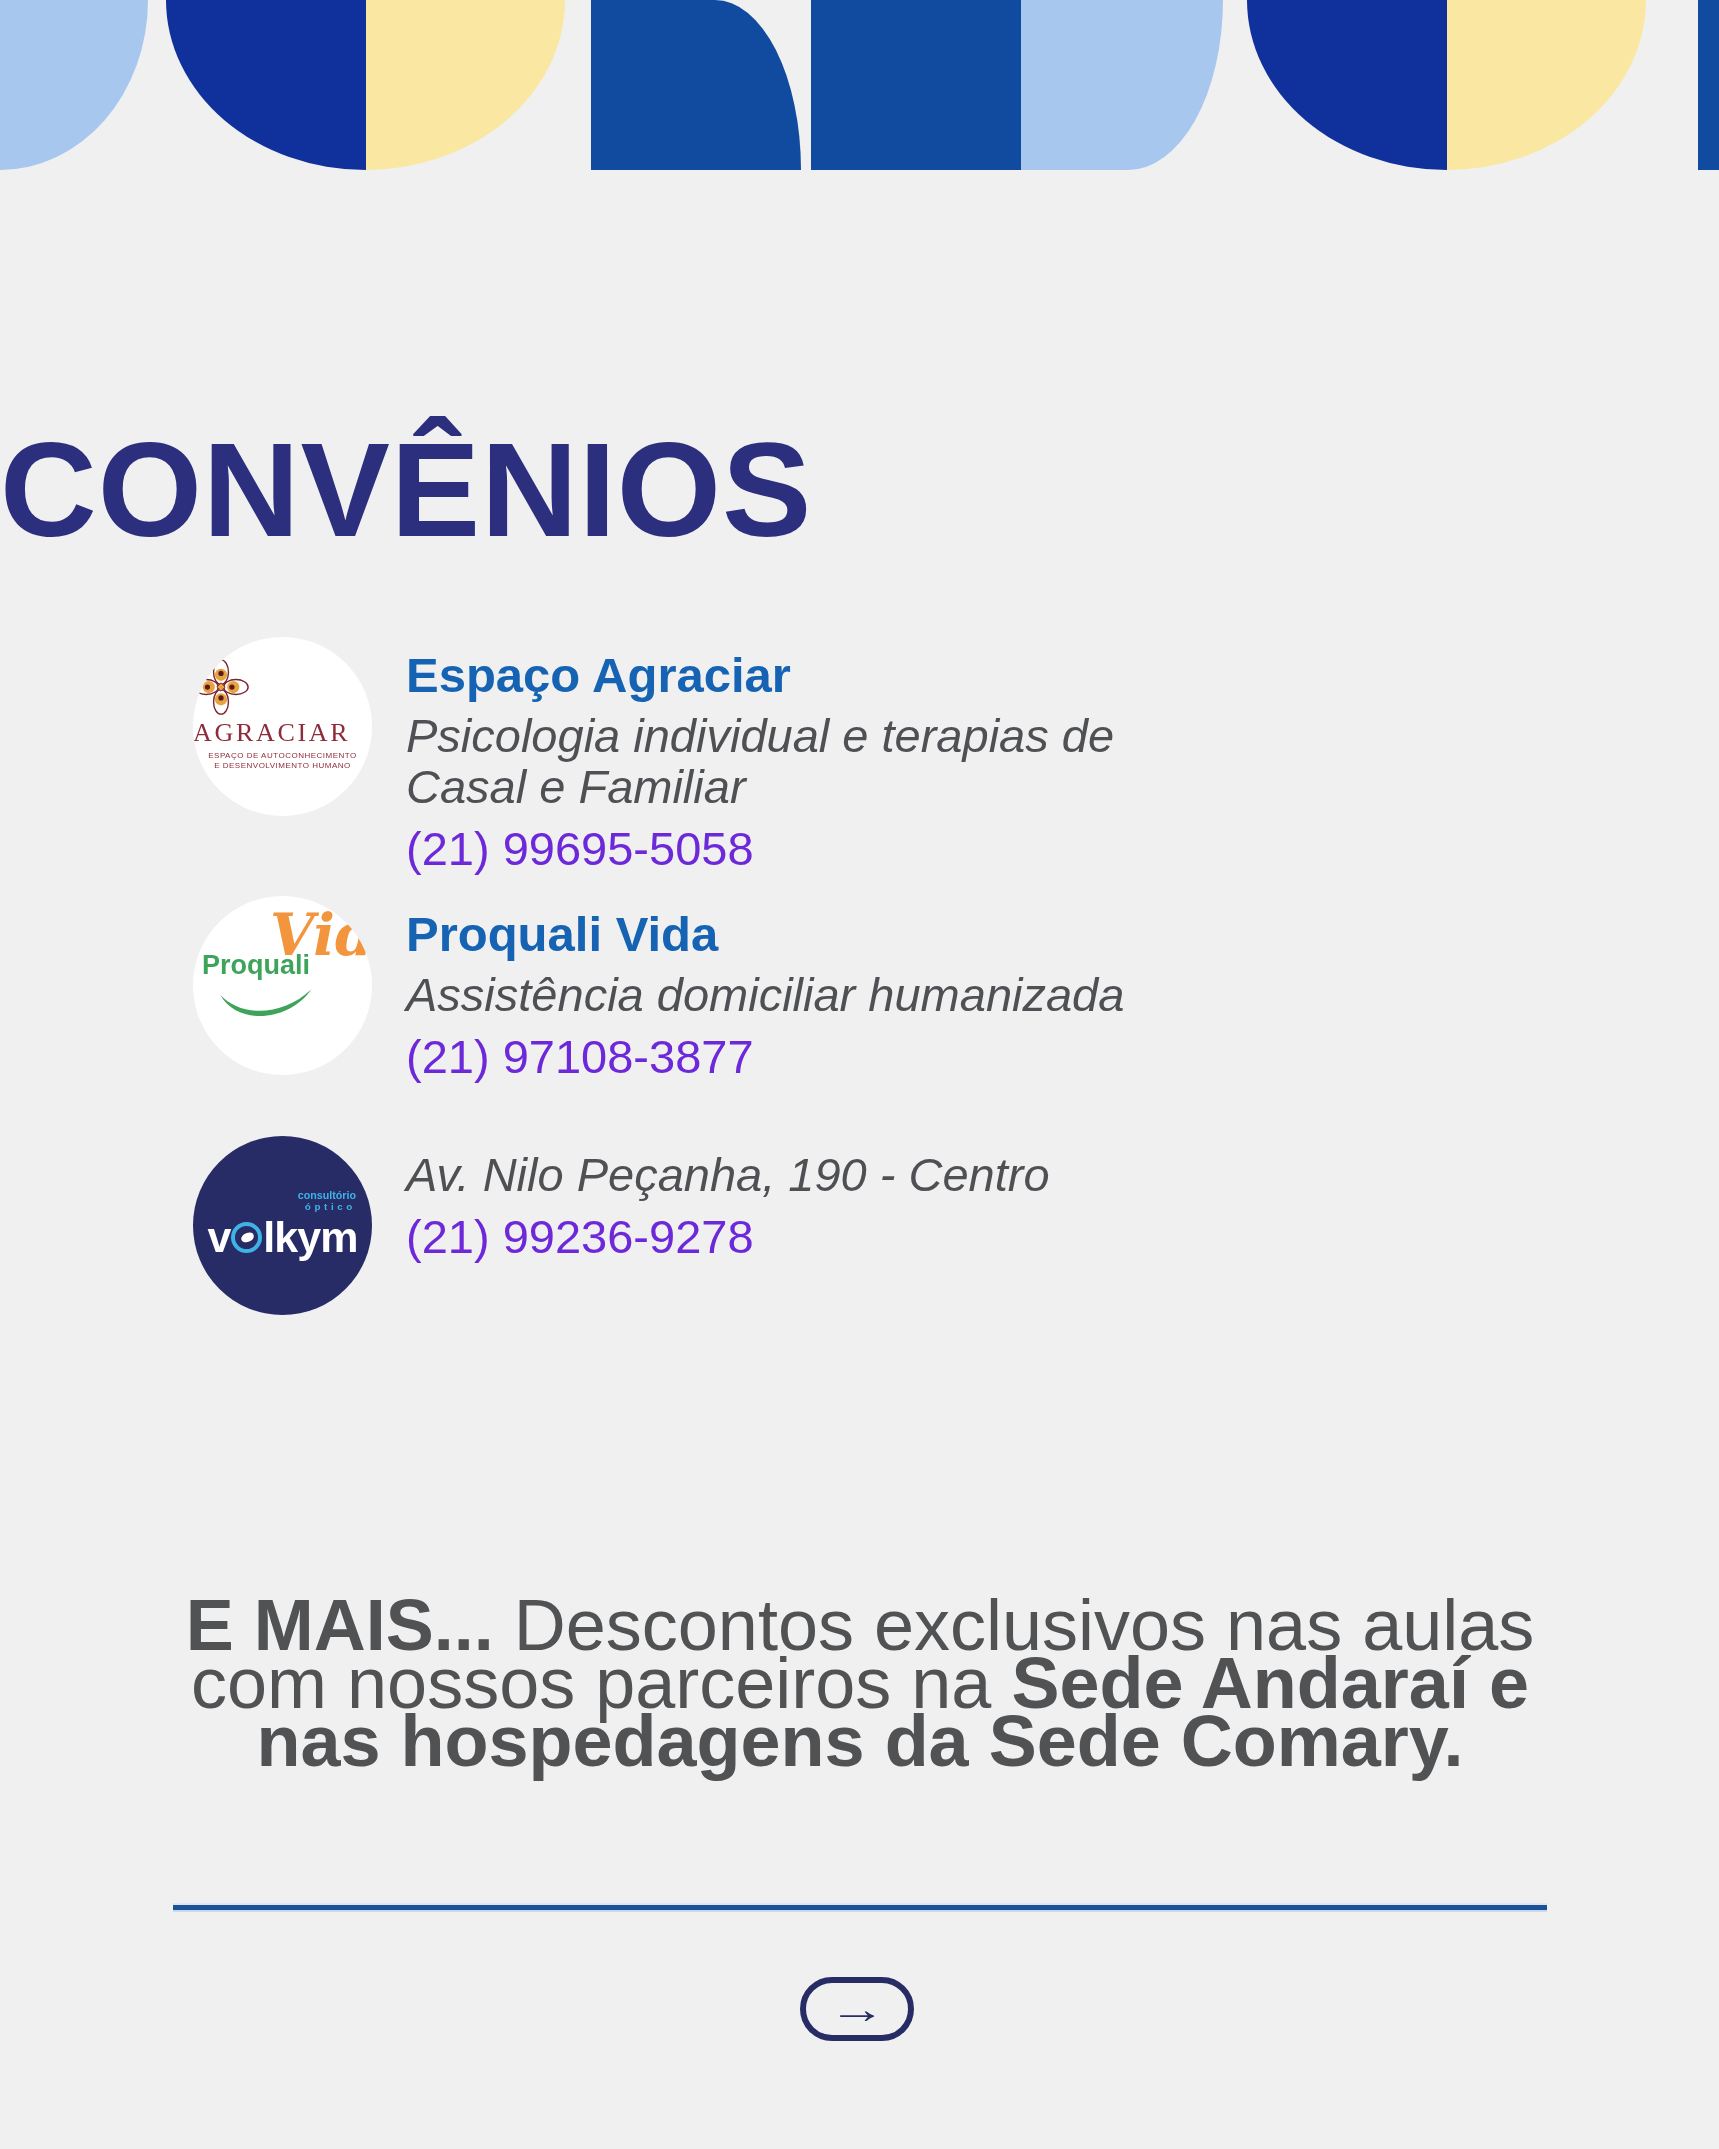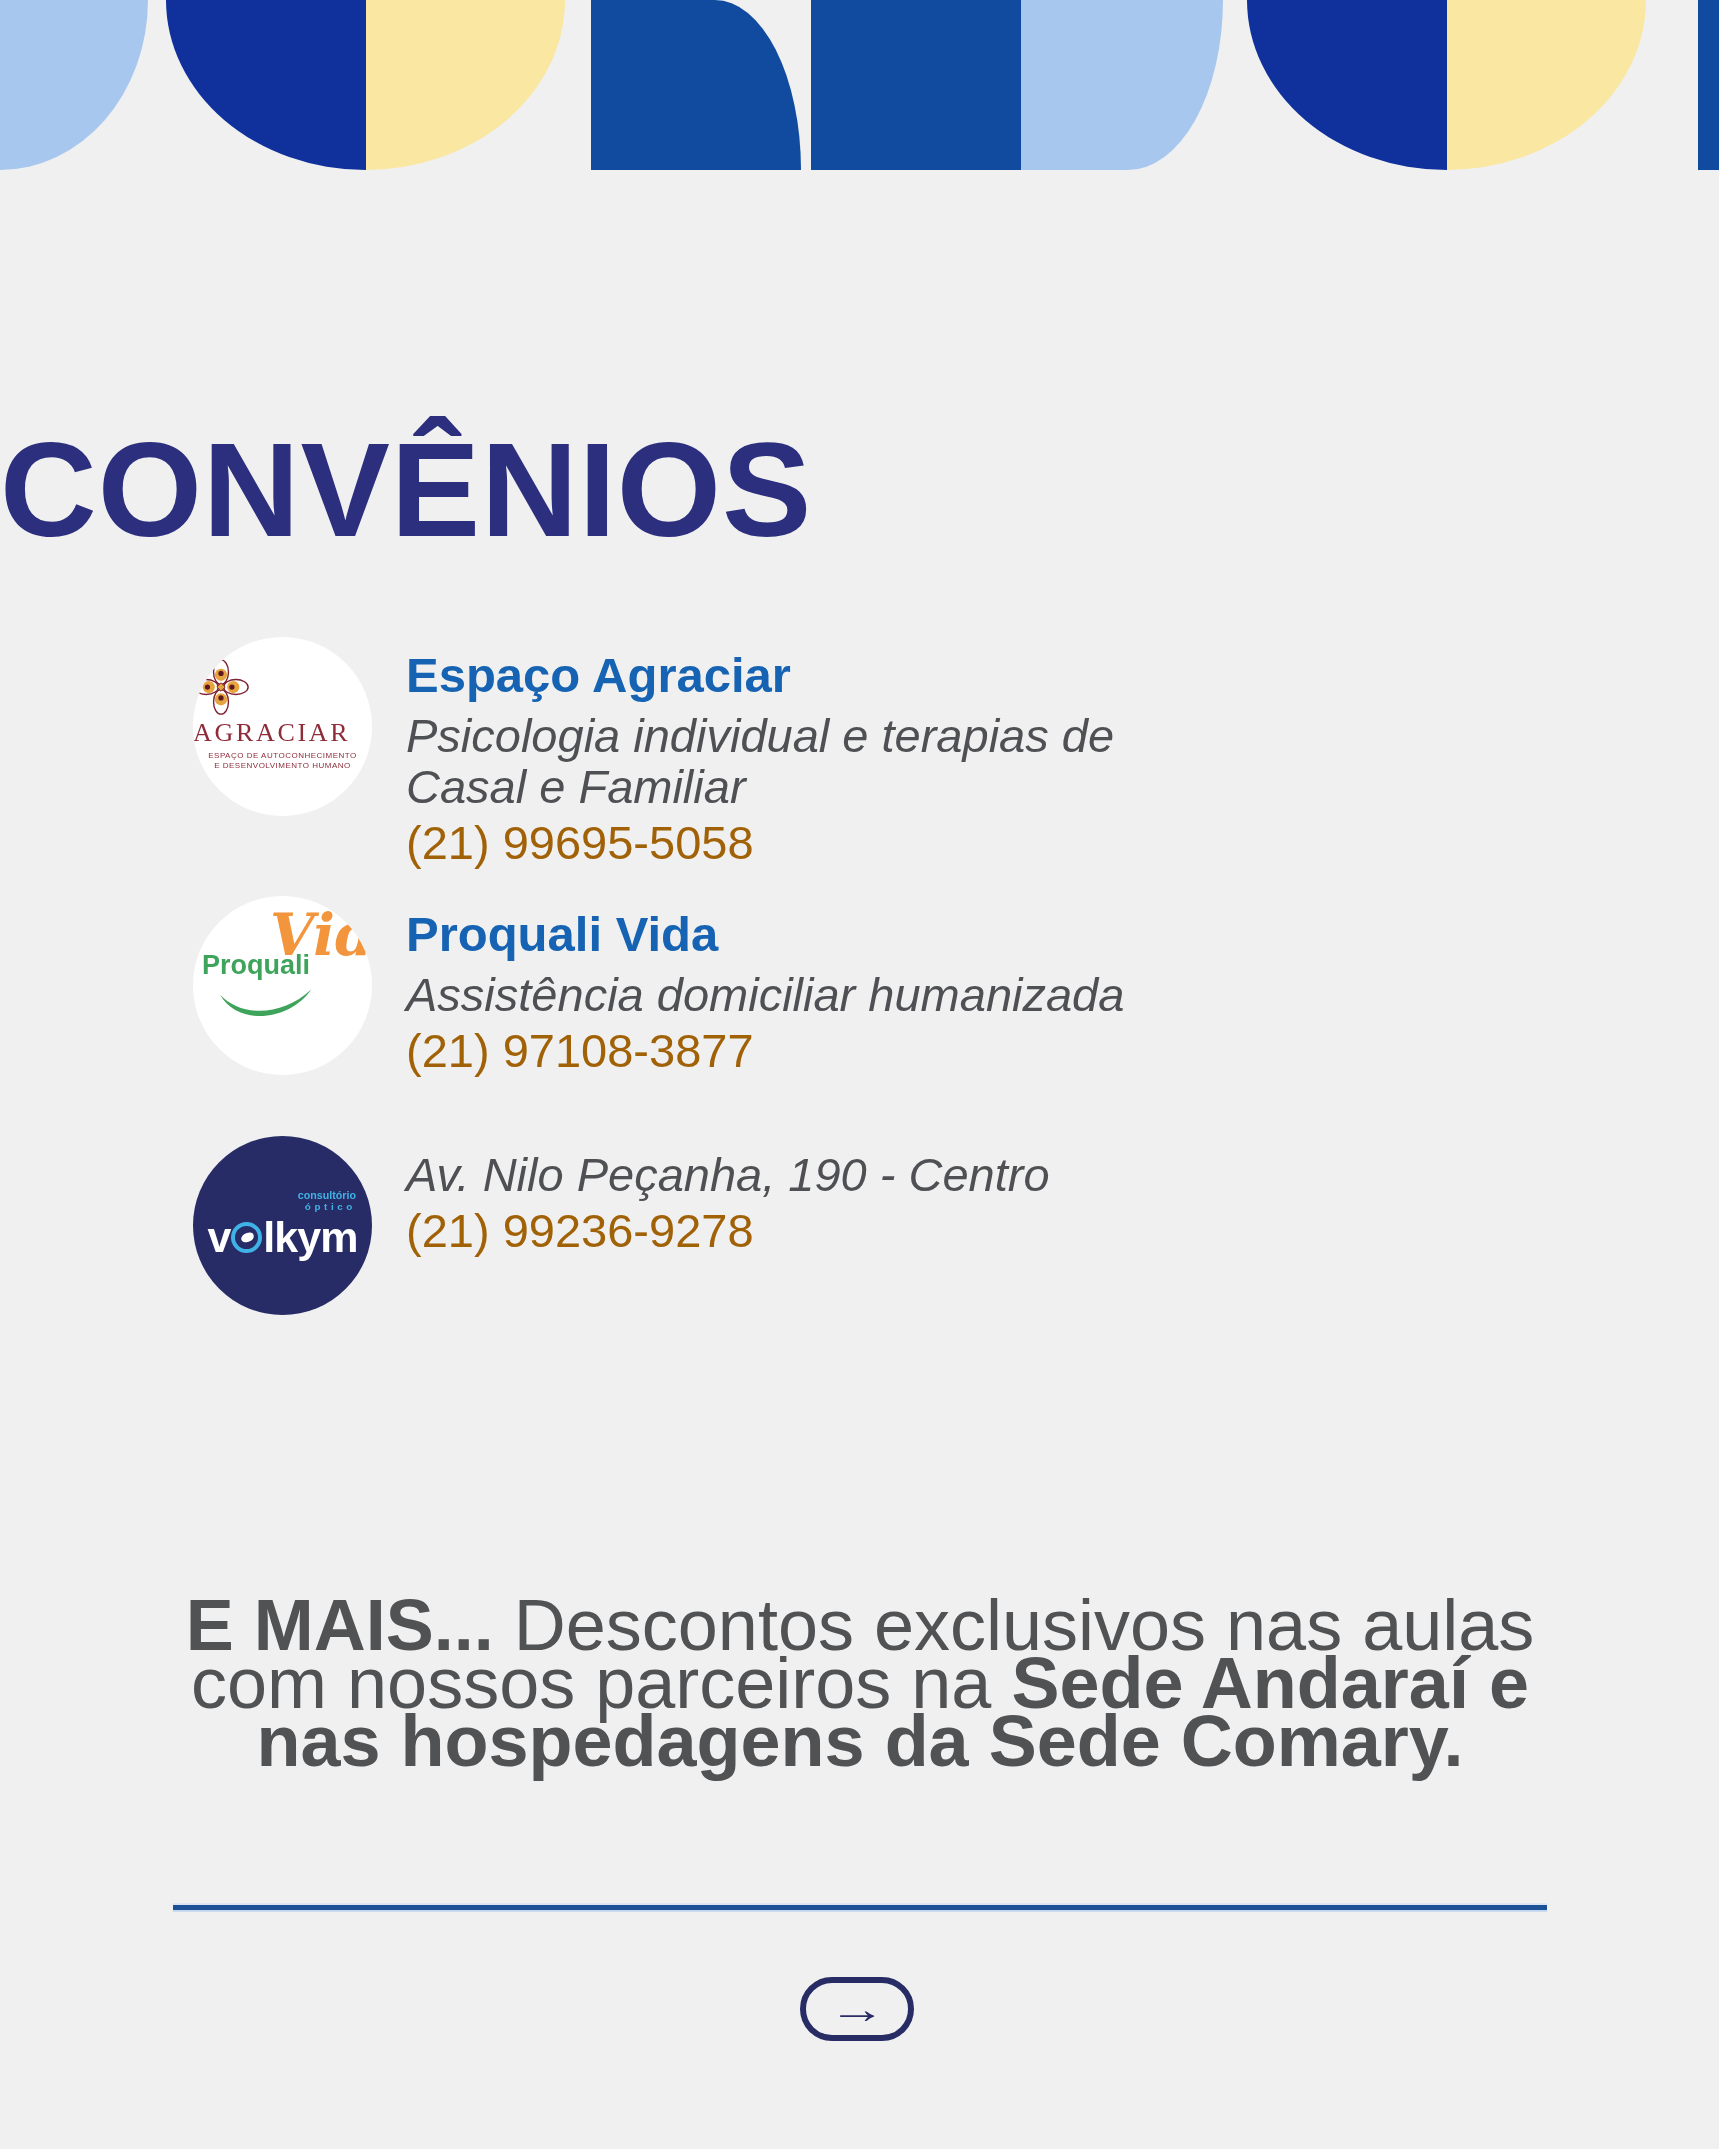--- a/index.html
+++ b/index.html
@@ -34,21 +34,21 @@
   .row-1{top:637px;}
   .row-2{top:896px;}
   .row-3{top:1136px;}
   .logo-circle{
     width:179px;height:179px;border-radius:50%;background:#ffffff;
     flex:0 0 auto;position:relative;overflow:hidden;
   }
   .text-col{padding-top:12.5px;width:1137px;}
   .partner-name{font-size:49px;font-weight:bold;color:#1563b2;line-height:1.05;margin-bottom:9px;}
   .partner-desc{font-size:47px;font-style:italic;color:#4e5054;line-height:51px;}
-  .partner-phone{font-size:47px;color:#a16207;margin-top:3px;}
+  .partner-phone{font-size:47px;color:#6d28d9;margin-top:9px;}
 
   
   .agraciar-inner{position:absolute;inset:0;display:flex;flex-direction:column;}
   .agraciar-emblem{margin-top:21.5px;}
   .agraciar-word{
     font-family:"Liberation Serif",serif;font-size:26px;letter-spacing:2.7px;
     color:#8e2c3a;margin-top:3.6px;
   }
   .agraciar-caption{font-size:8px;letter-spacing:0.5px;color:#8e2c3a;text-align:center;line-height:9.9px;margin-top:2.7px;}
 

